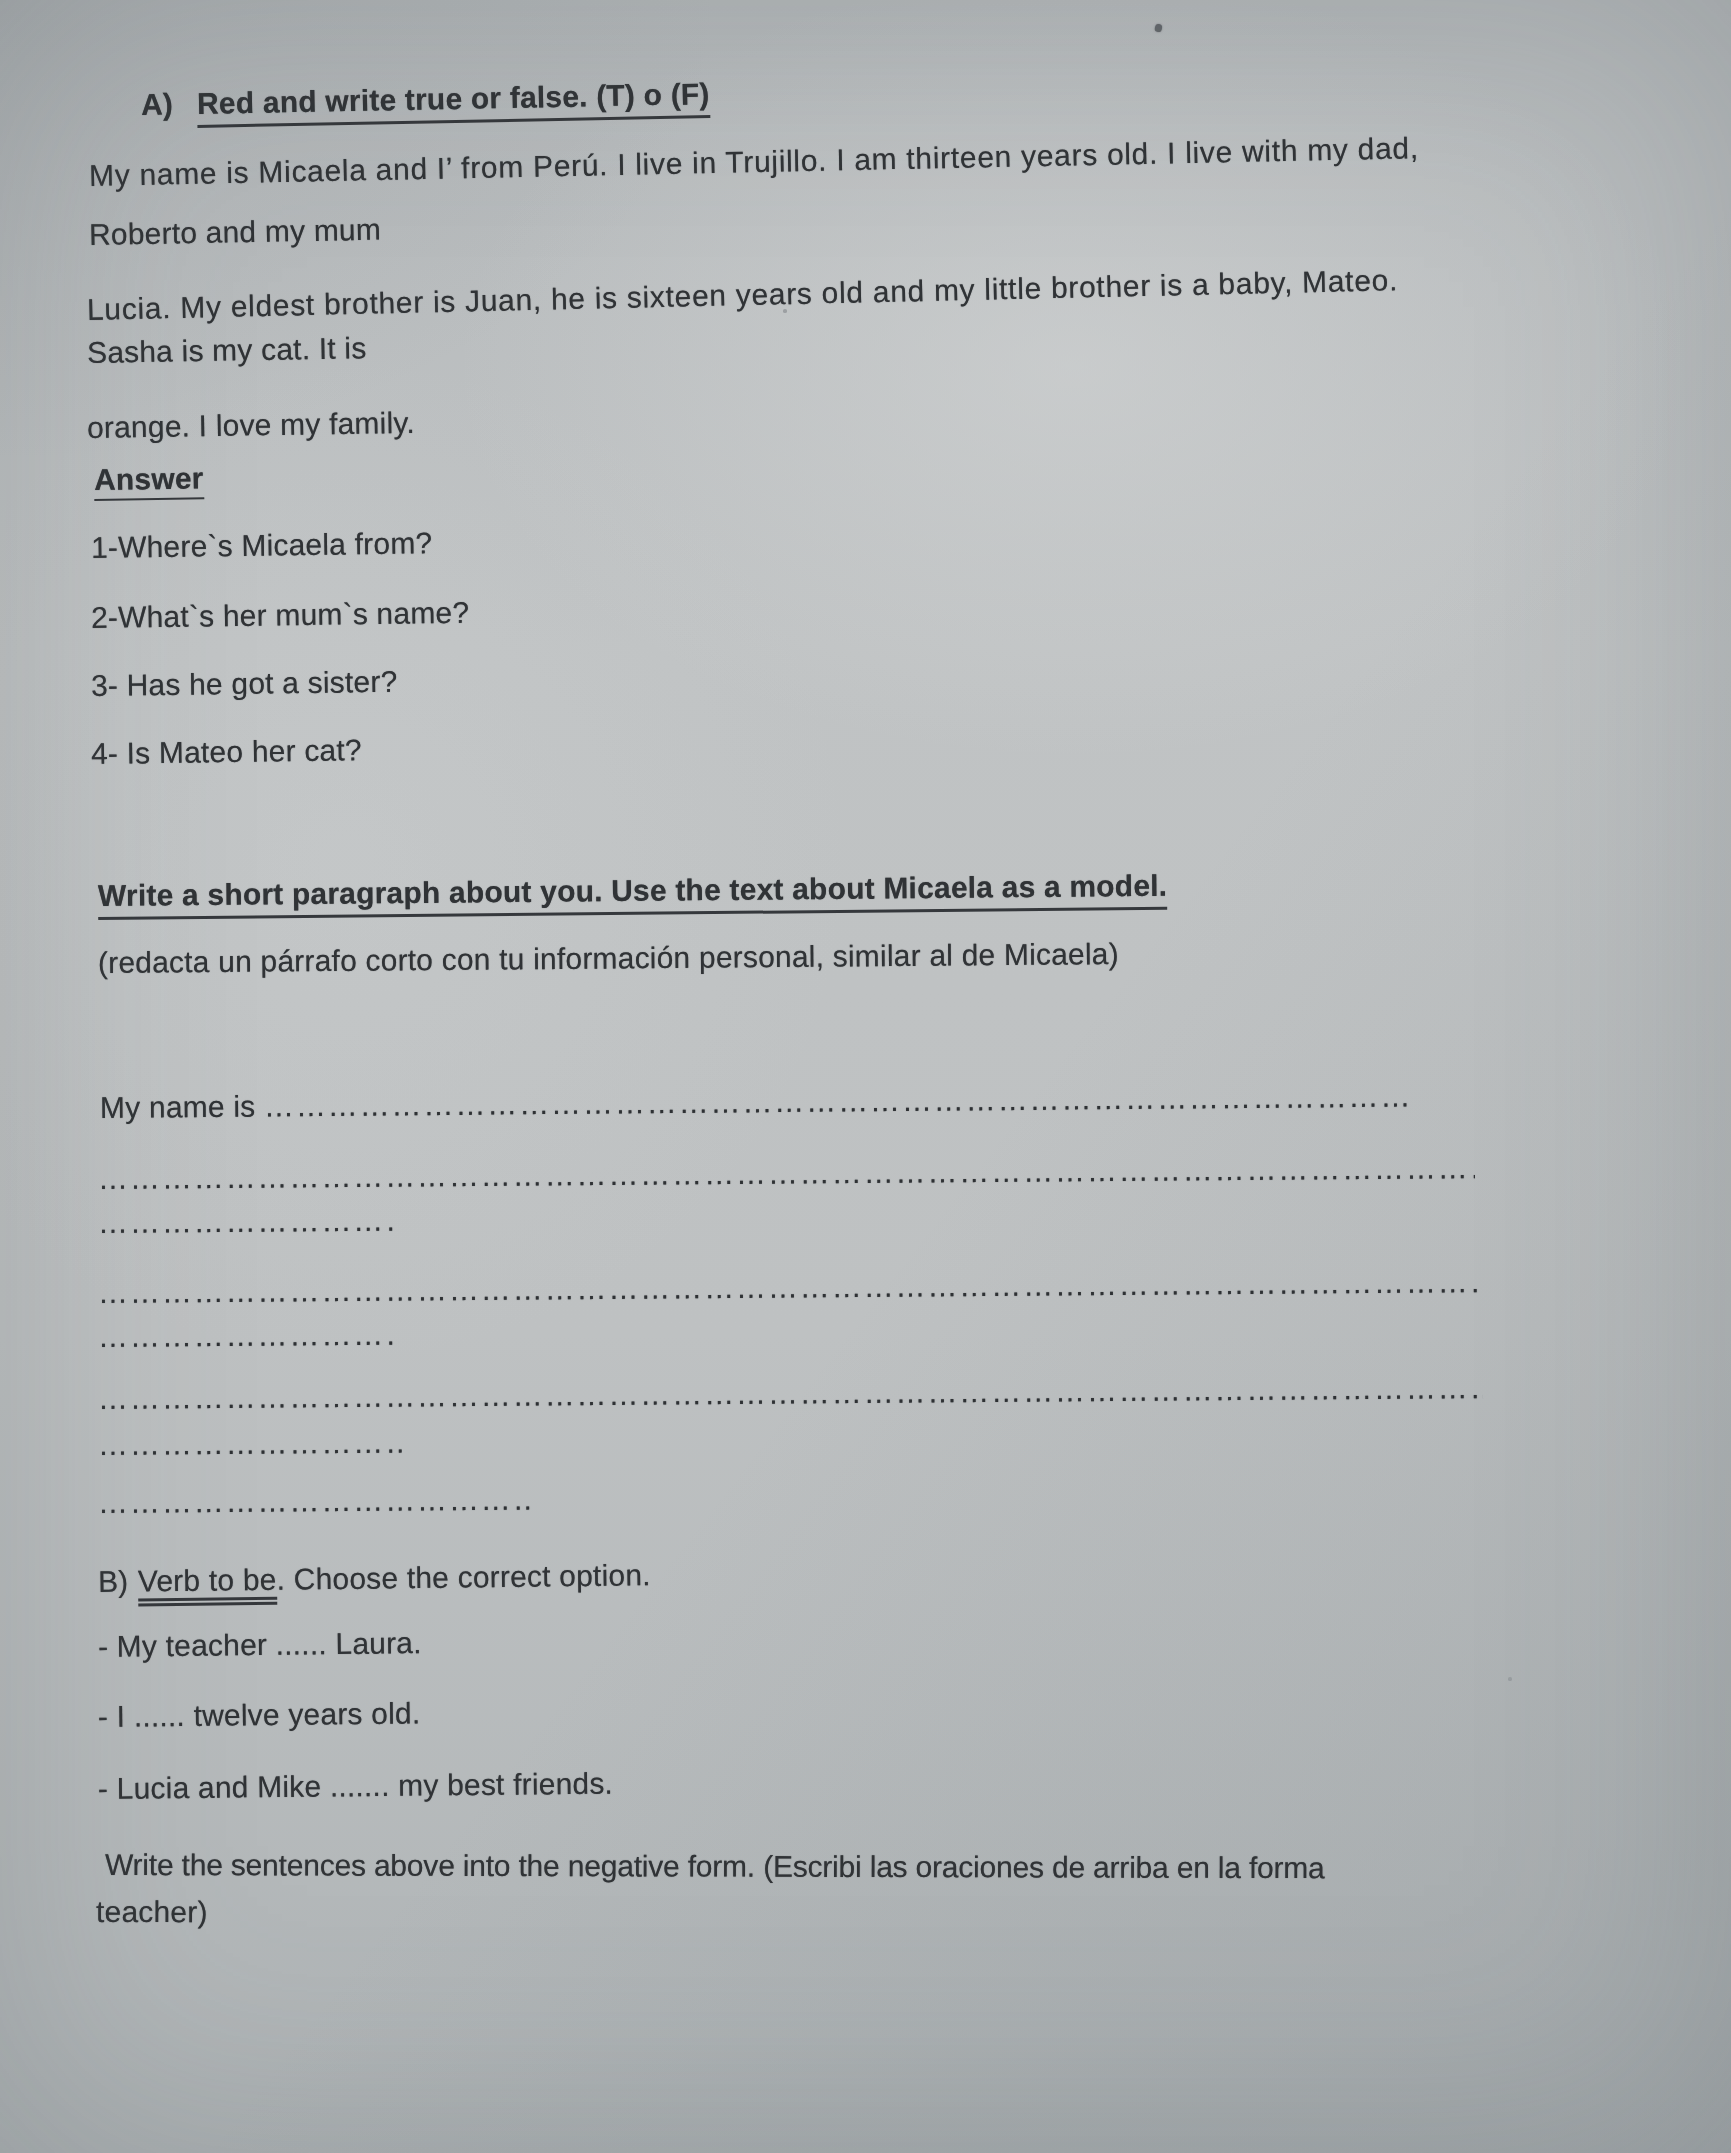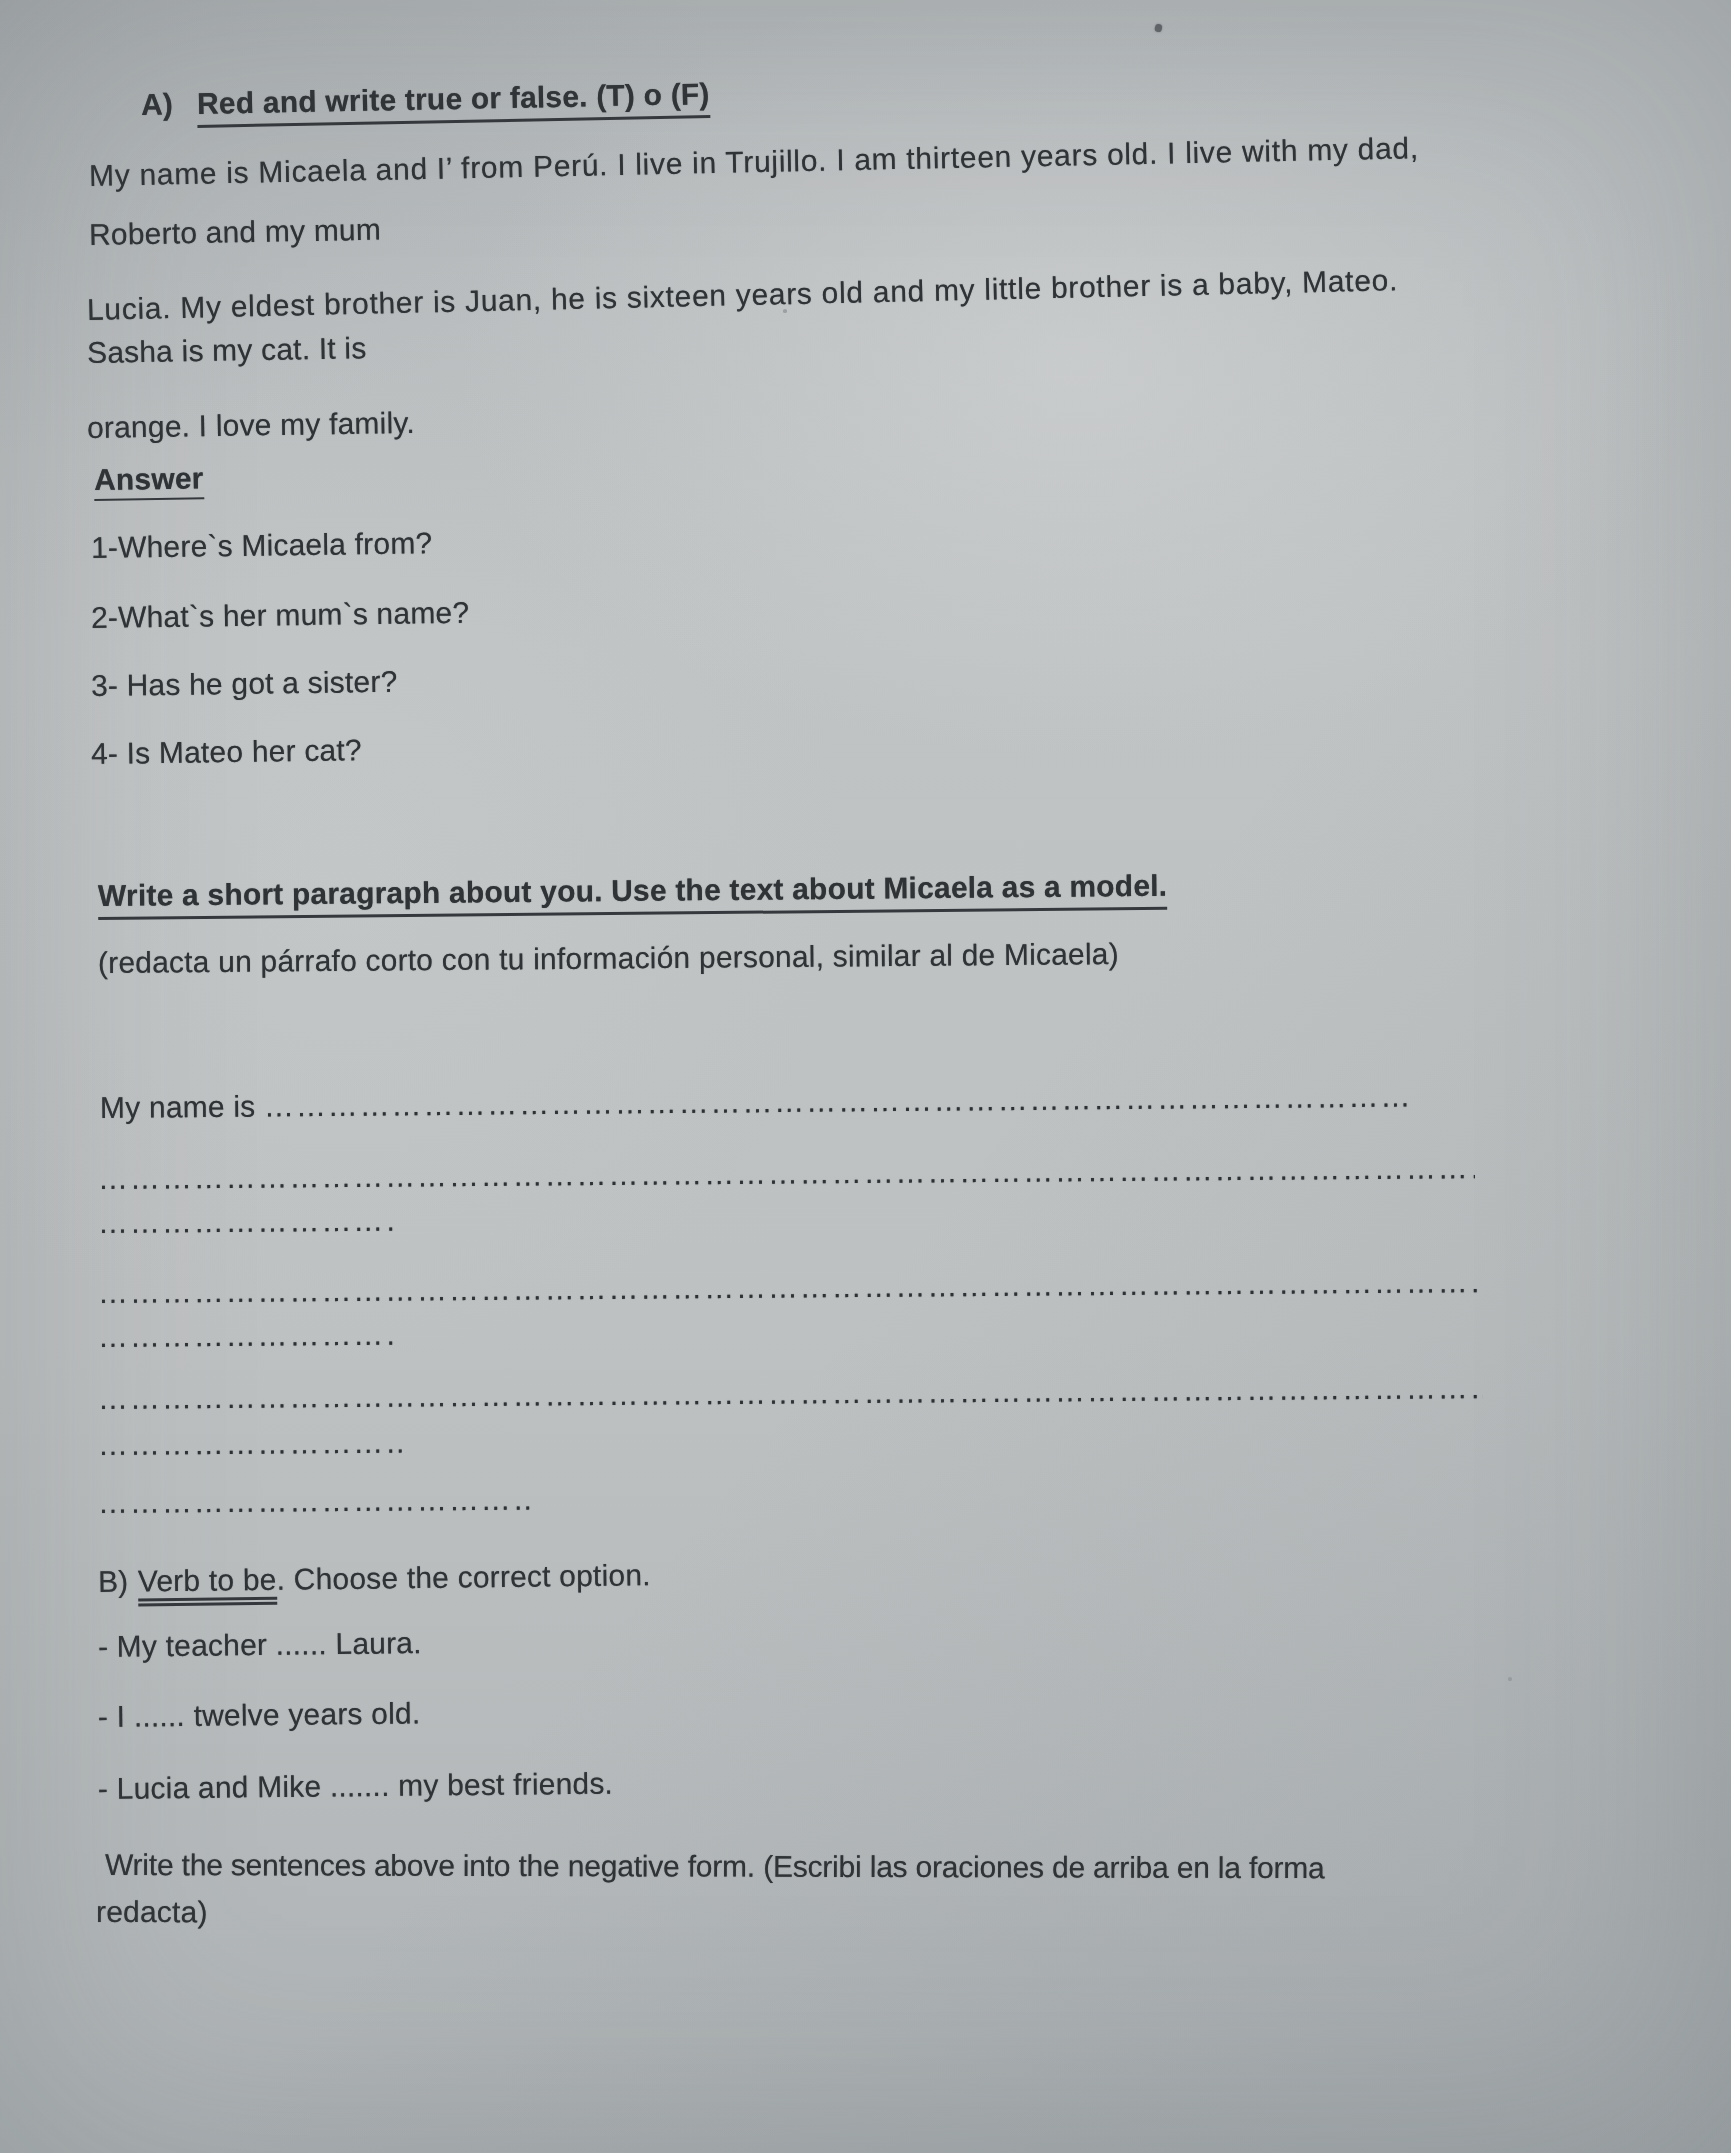--- a/index.html
+++ b/index.html
@@ -109,21 +109,21 @@
 
   <div class="t b-heading">
     <span class="lblb">B)</span><span class="uu">Verb to be</span><span>. Choose the correct option.</span>
   </div>
 
   <div class="t b1">- My teacher ...... Laura.</div>
   <div class="t b2">- I ...... twelve years old.</div>
   <div class="t b3">- Lucia and Mike ....... my best friends.</div>
 
   <div class="t tight neg1">Write the sentences above into the negative form. (Escribi las oraciones de arriba en la forma</div>
-  <div class="t neg2">redacta)</div>
+  <div class="t neg2">teacher)</div>
 
   <div class="speck"></div>
   <div class="speck2"></div>
   <div class="speck3"></div>
 
   <div class="vignette"></div>
 </div>
 
 
 </body></html>

